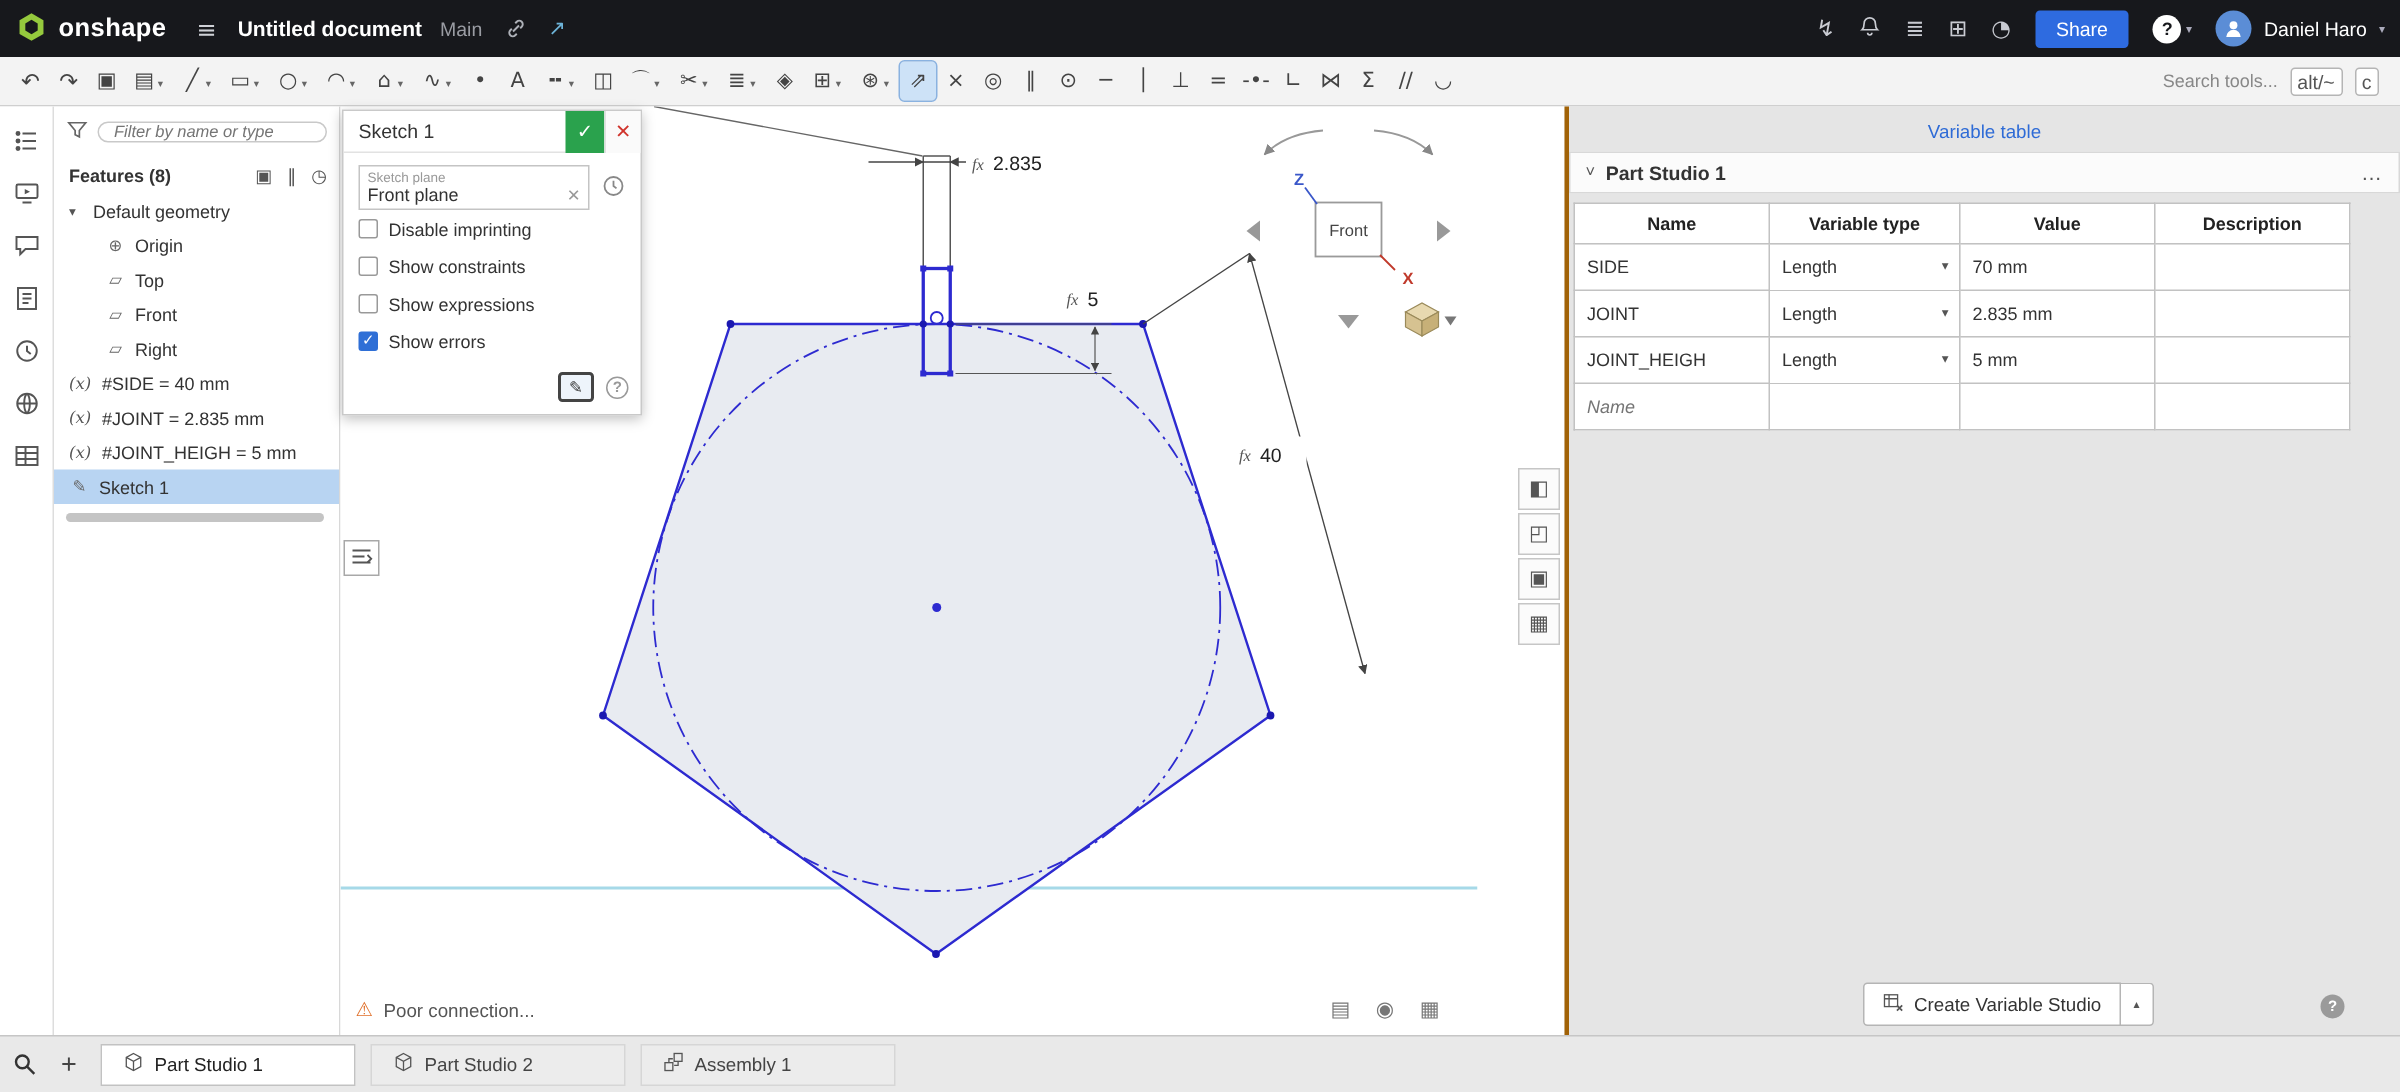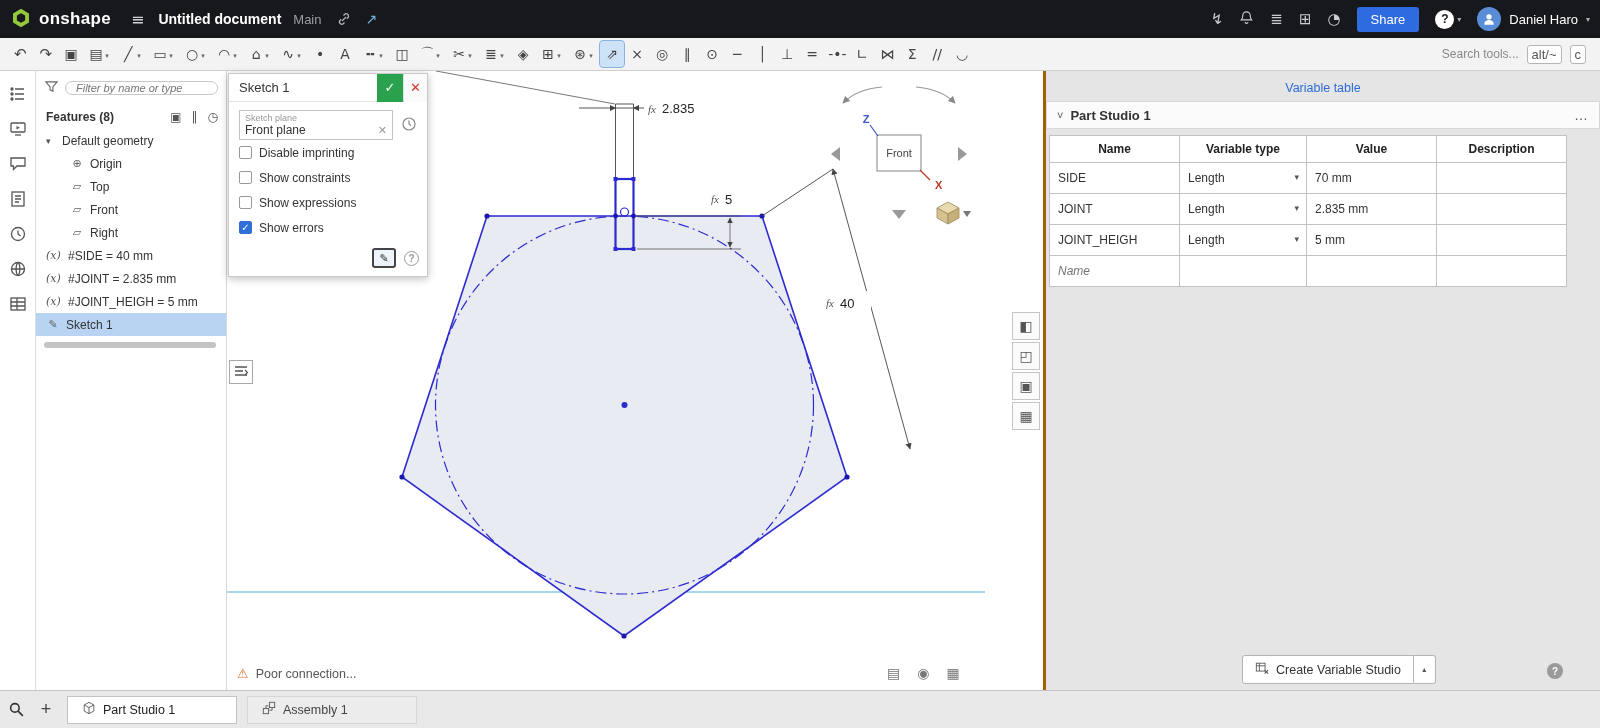--- a/index.html
+++ b/index.html
@@ -648,20 +648,27 @@
     <span class="plus-btn"></span>
     <div class="tab active">
       <span><svg width="14" height="14" viewBox="0 0 16 16">
             <path d="M8 1.5l5.5 3v7L8 14.5l-5.5-3v-7z" fill="none" stroke="#555"></path>
             <path d="M2.5 4.5L8 7.5l5.5-3M8 7.5v7" fill="none" stroke="#555"></path>
           </svg></span>
       <span>Part Studio 1</span>
     </div>
     <div class="tab">
       <span><svg width="14" height="14" viewBox="0 0 16 16">
+            <path d="M8 1.5l5.5 3v7L8 14.5l-5.5-3v-7z" fill="none" stroke="#555"></path>
+            <path d="M2.5 4.5L8 7.5l5.5-3M8 7.5v7" fill="none" stroke="#555"></path>
+          </svg></span>
+      <span>Part Studio 2</span>
+    </div>
+    <div class="tab">
+      <span><svg width="14" height="14" viewBox="0 0 16 16">
             <rect x="1.5" y="8.5" width="6" height="6" fill="none" stroke="#555"></rect>
             <rect x="8.5" y="1.5" width="6" height="6" fill="none" stroke="#555"></rect>
             <path d="M4.5 8.5v-3h3M11.5 7.5v3h-3" fill="none" stroke="#555"></path>
           </svg></span>
       <span>Assembly 1</span>
     </div>
   </footer>
 </div>
 
 </body></html>

